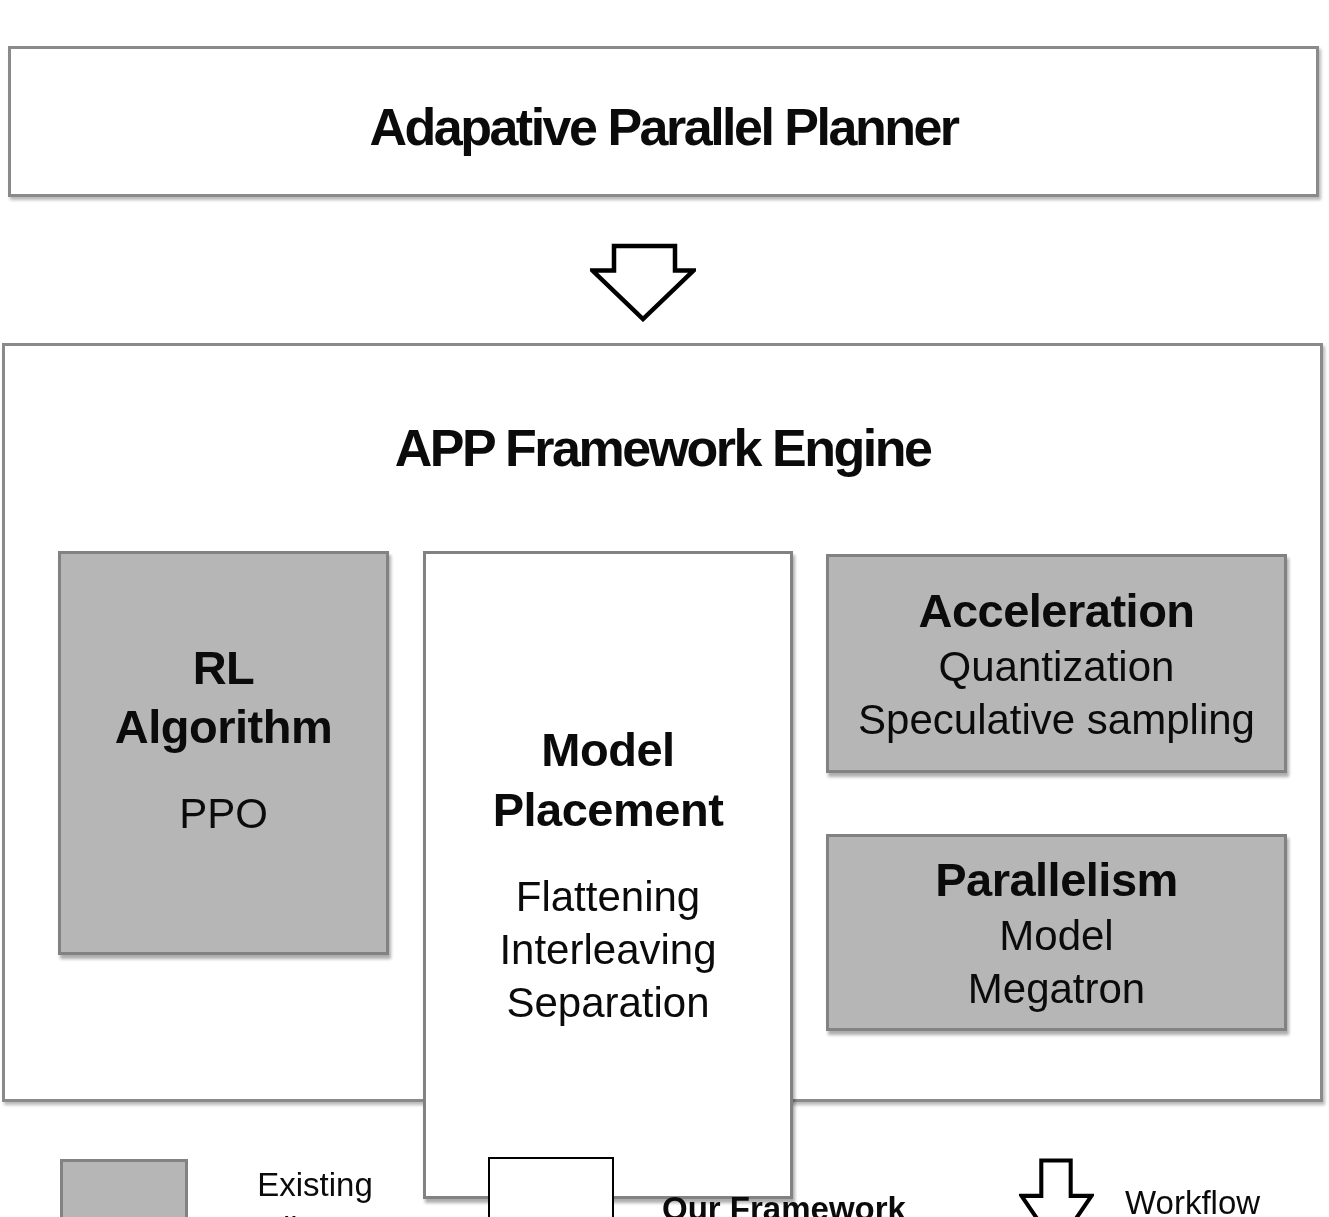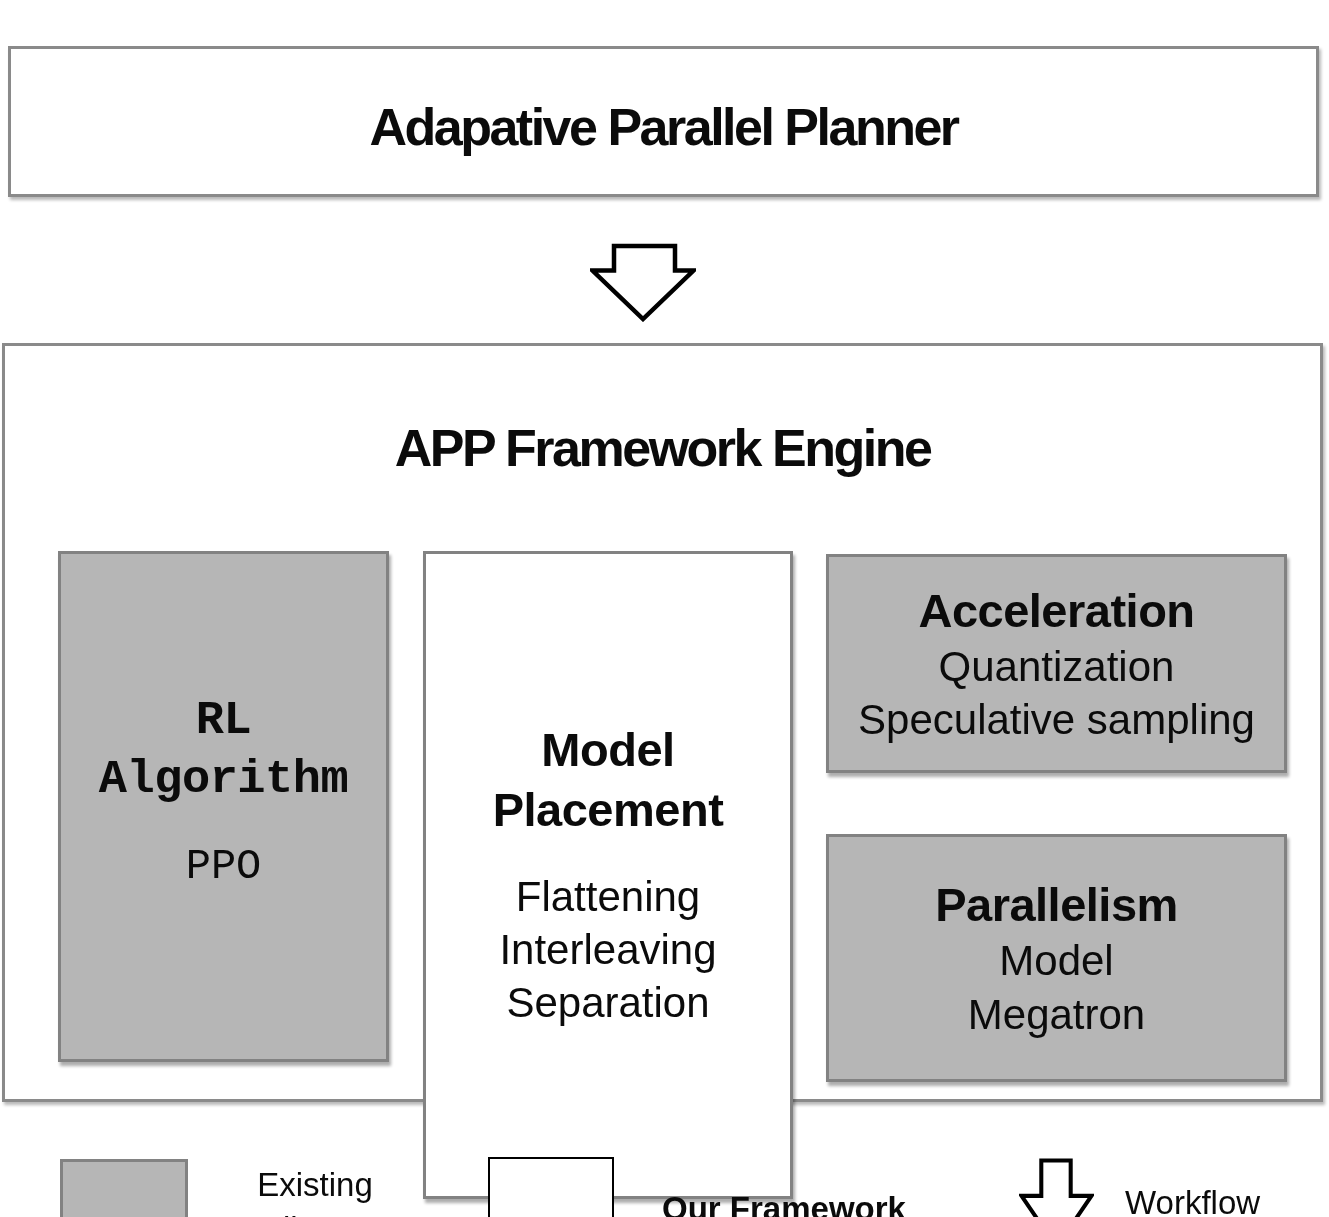--- a/index.html
+++ b/index.html
@@ -67,35 +67,34 @@
   }
   .engine-title {
     position: absolute;
     left: 0; top: 72px;
     width: 100%;
     text-align: center;
   }
 
   .rl-box {
     left: 58px; top: 507px;
-    width: 331px; height: 511px;
+    width: 331px; height: 404px;
     padding-bottom: 28px;
-    font-family: Liberation Mono, monospace;
   }
   .model-box {
     left: 423px; top: 507px;
     width: 370px; height: 648px;
   }
   .accel-box {
     left: 826px; top: 510px;
     width: 461px; height: 219px;
   }
   .parallel-box {
     left: 826px; top: 790px;
-    width: 461px; height: 248px;
+    width: 461px; height: 197px;
   }
 
   .sub-title {
     font-size: 47px;
     font-weight: 700;
     line-height: 1.26;
     letter-spacing: -0.5px;
     white-space: pre-line;
   }
   .sub-body {

